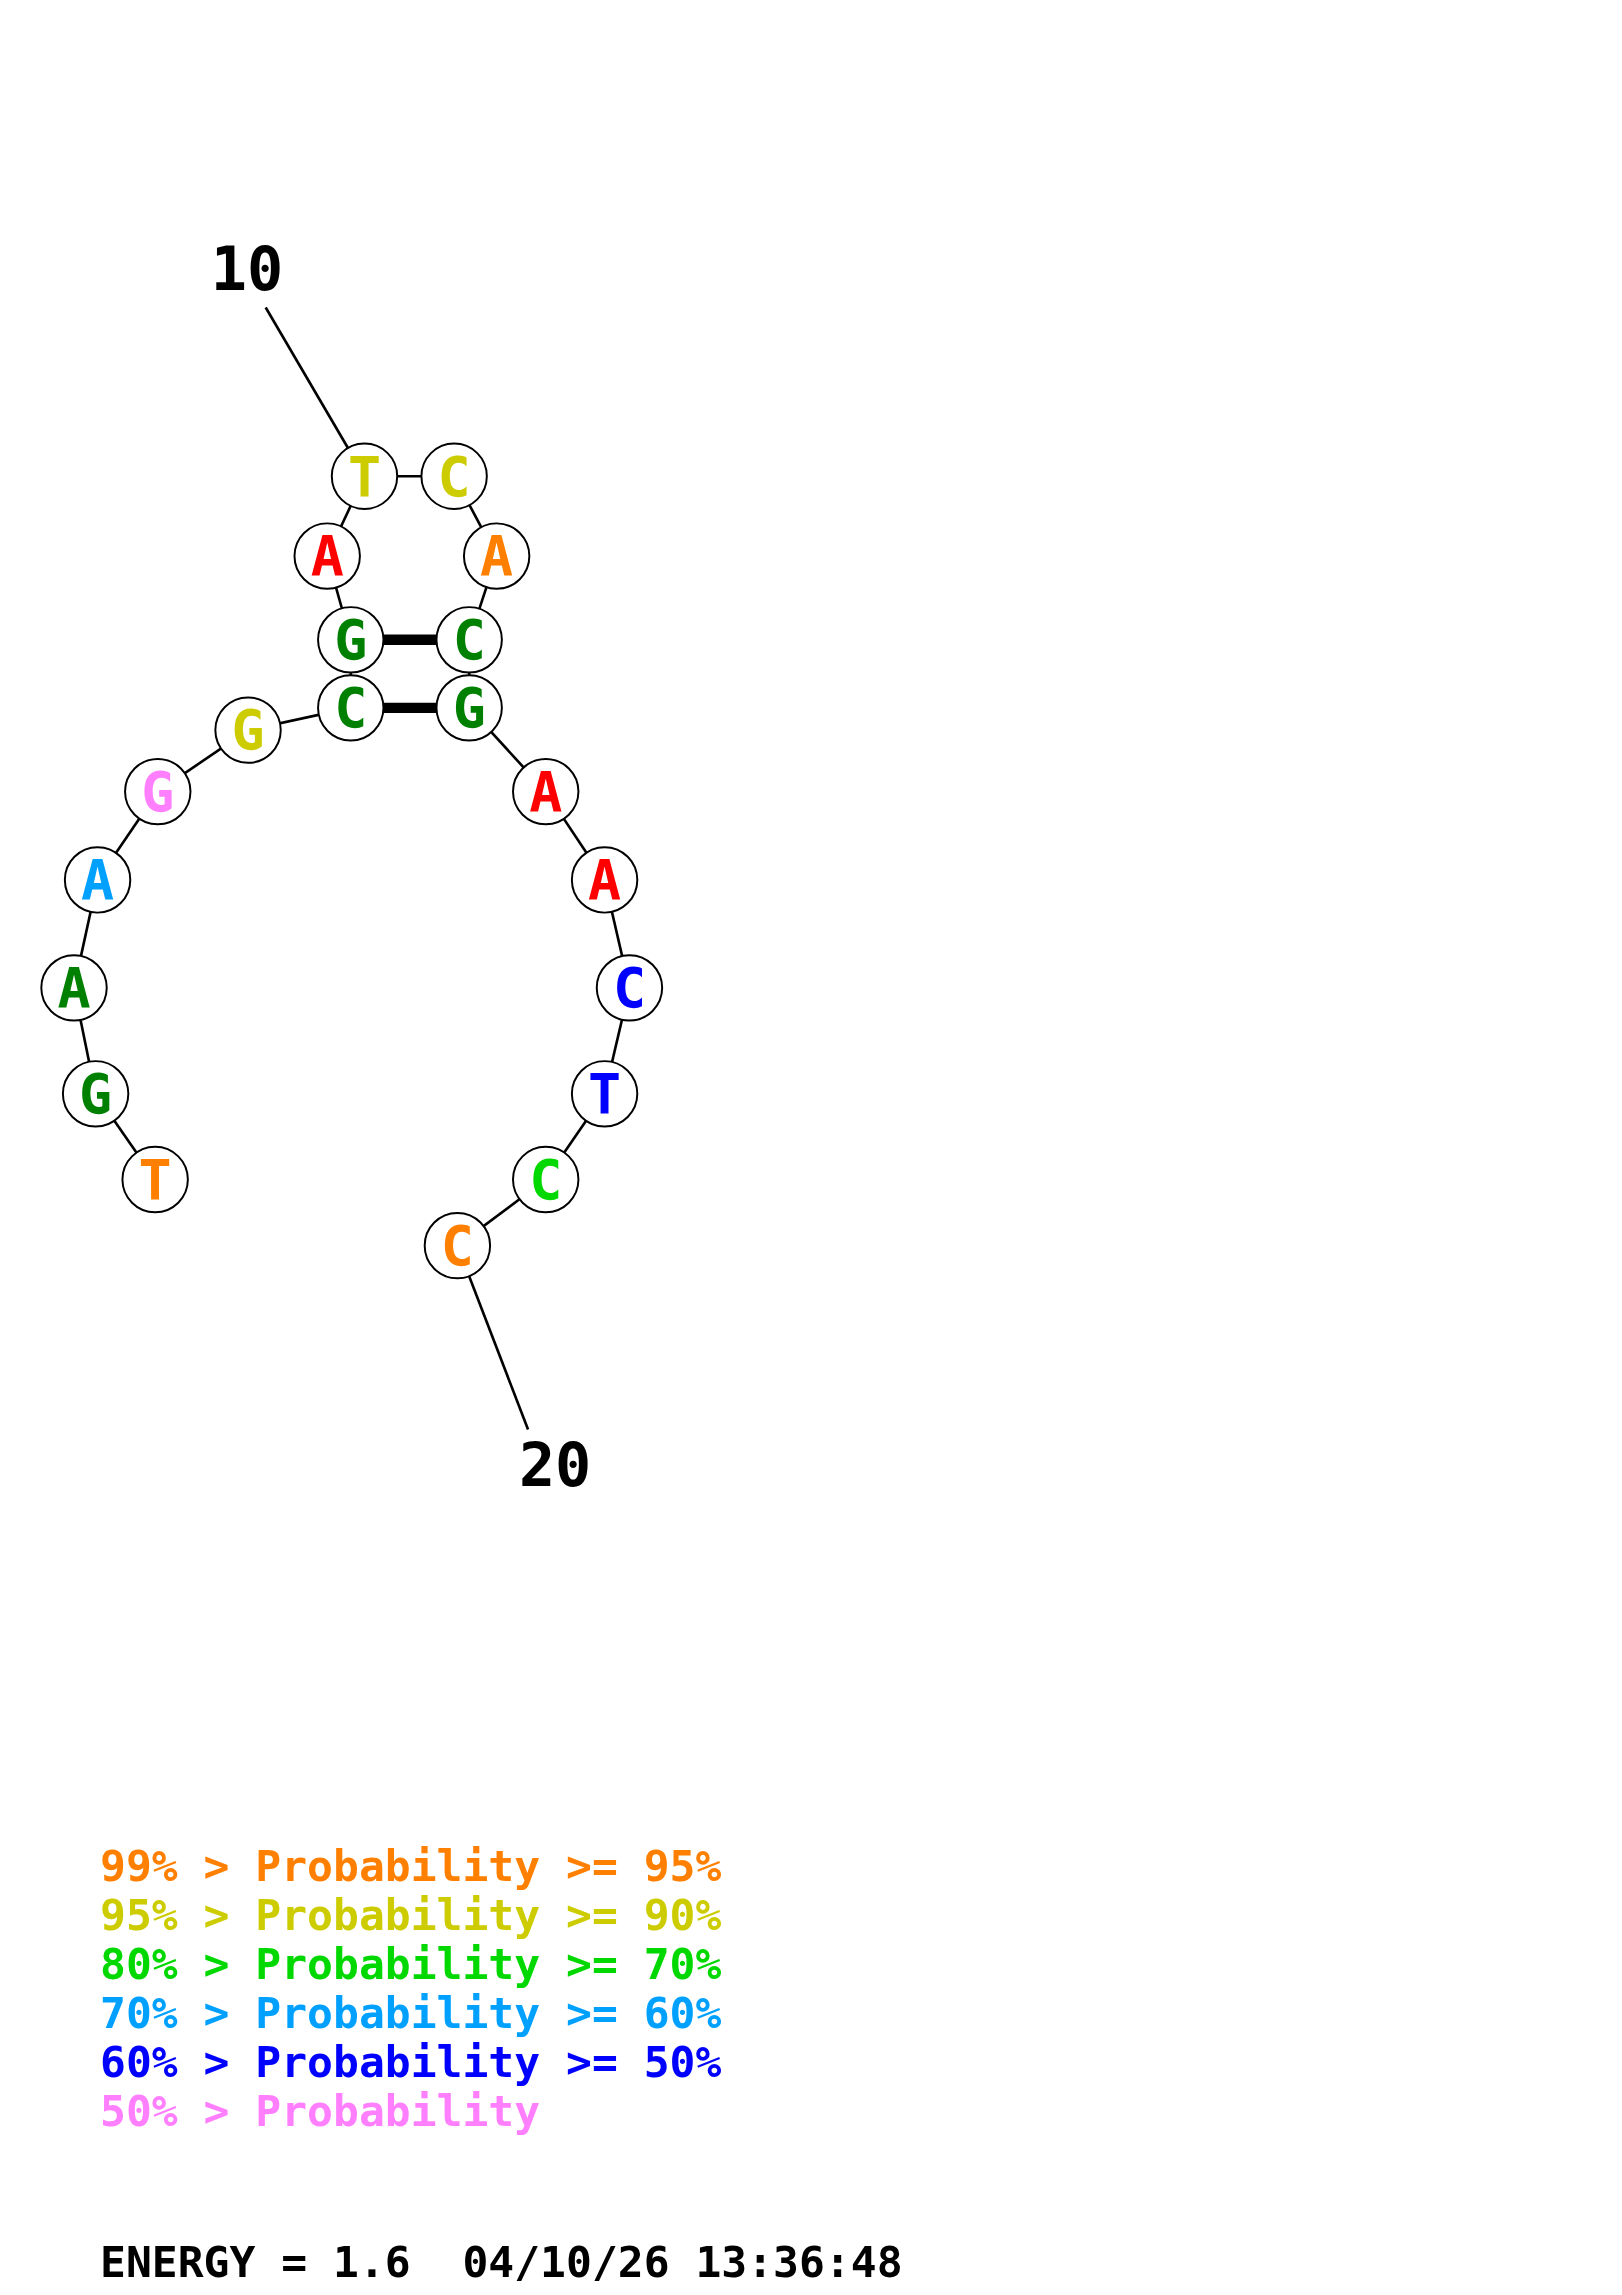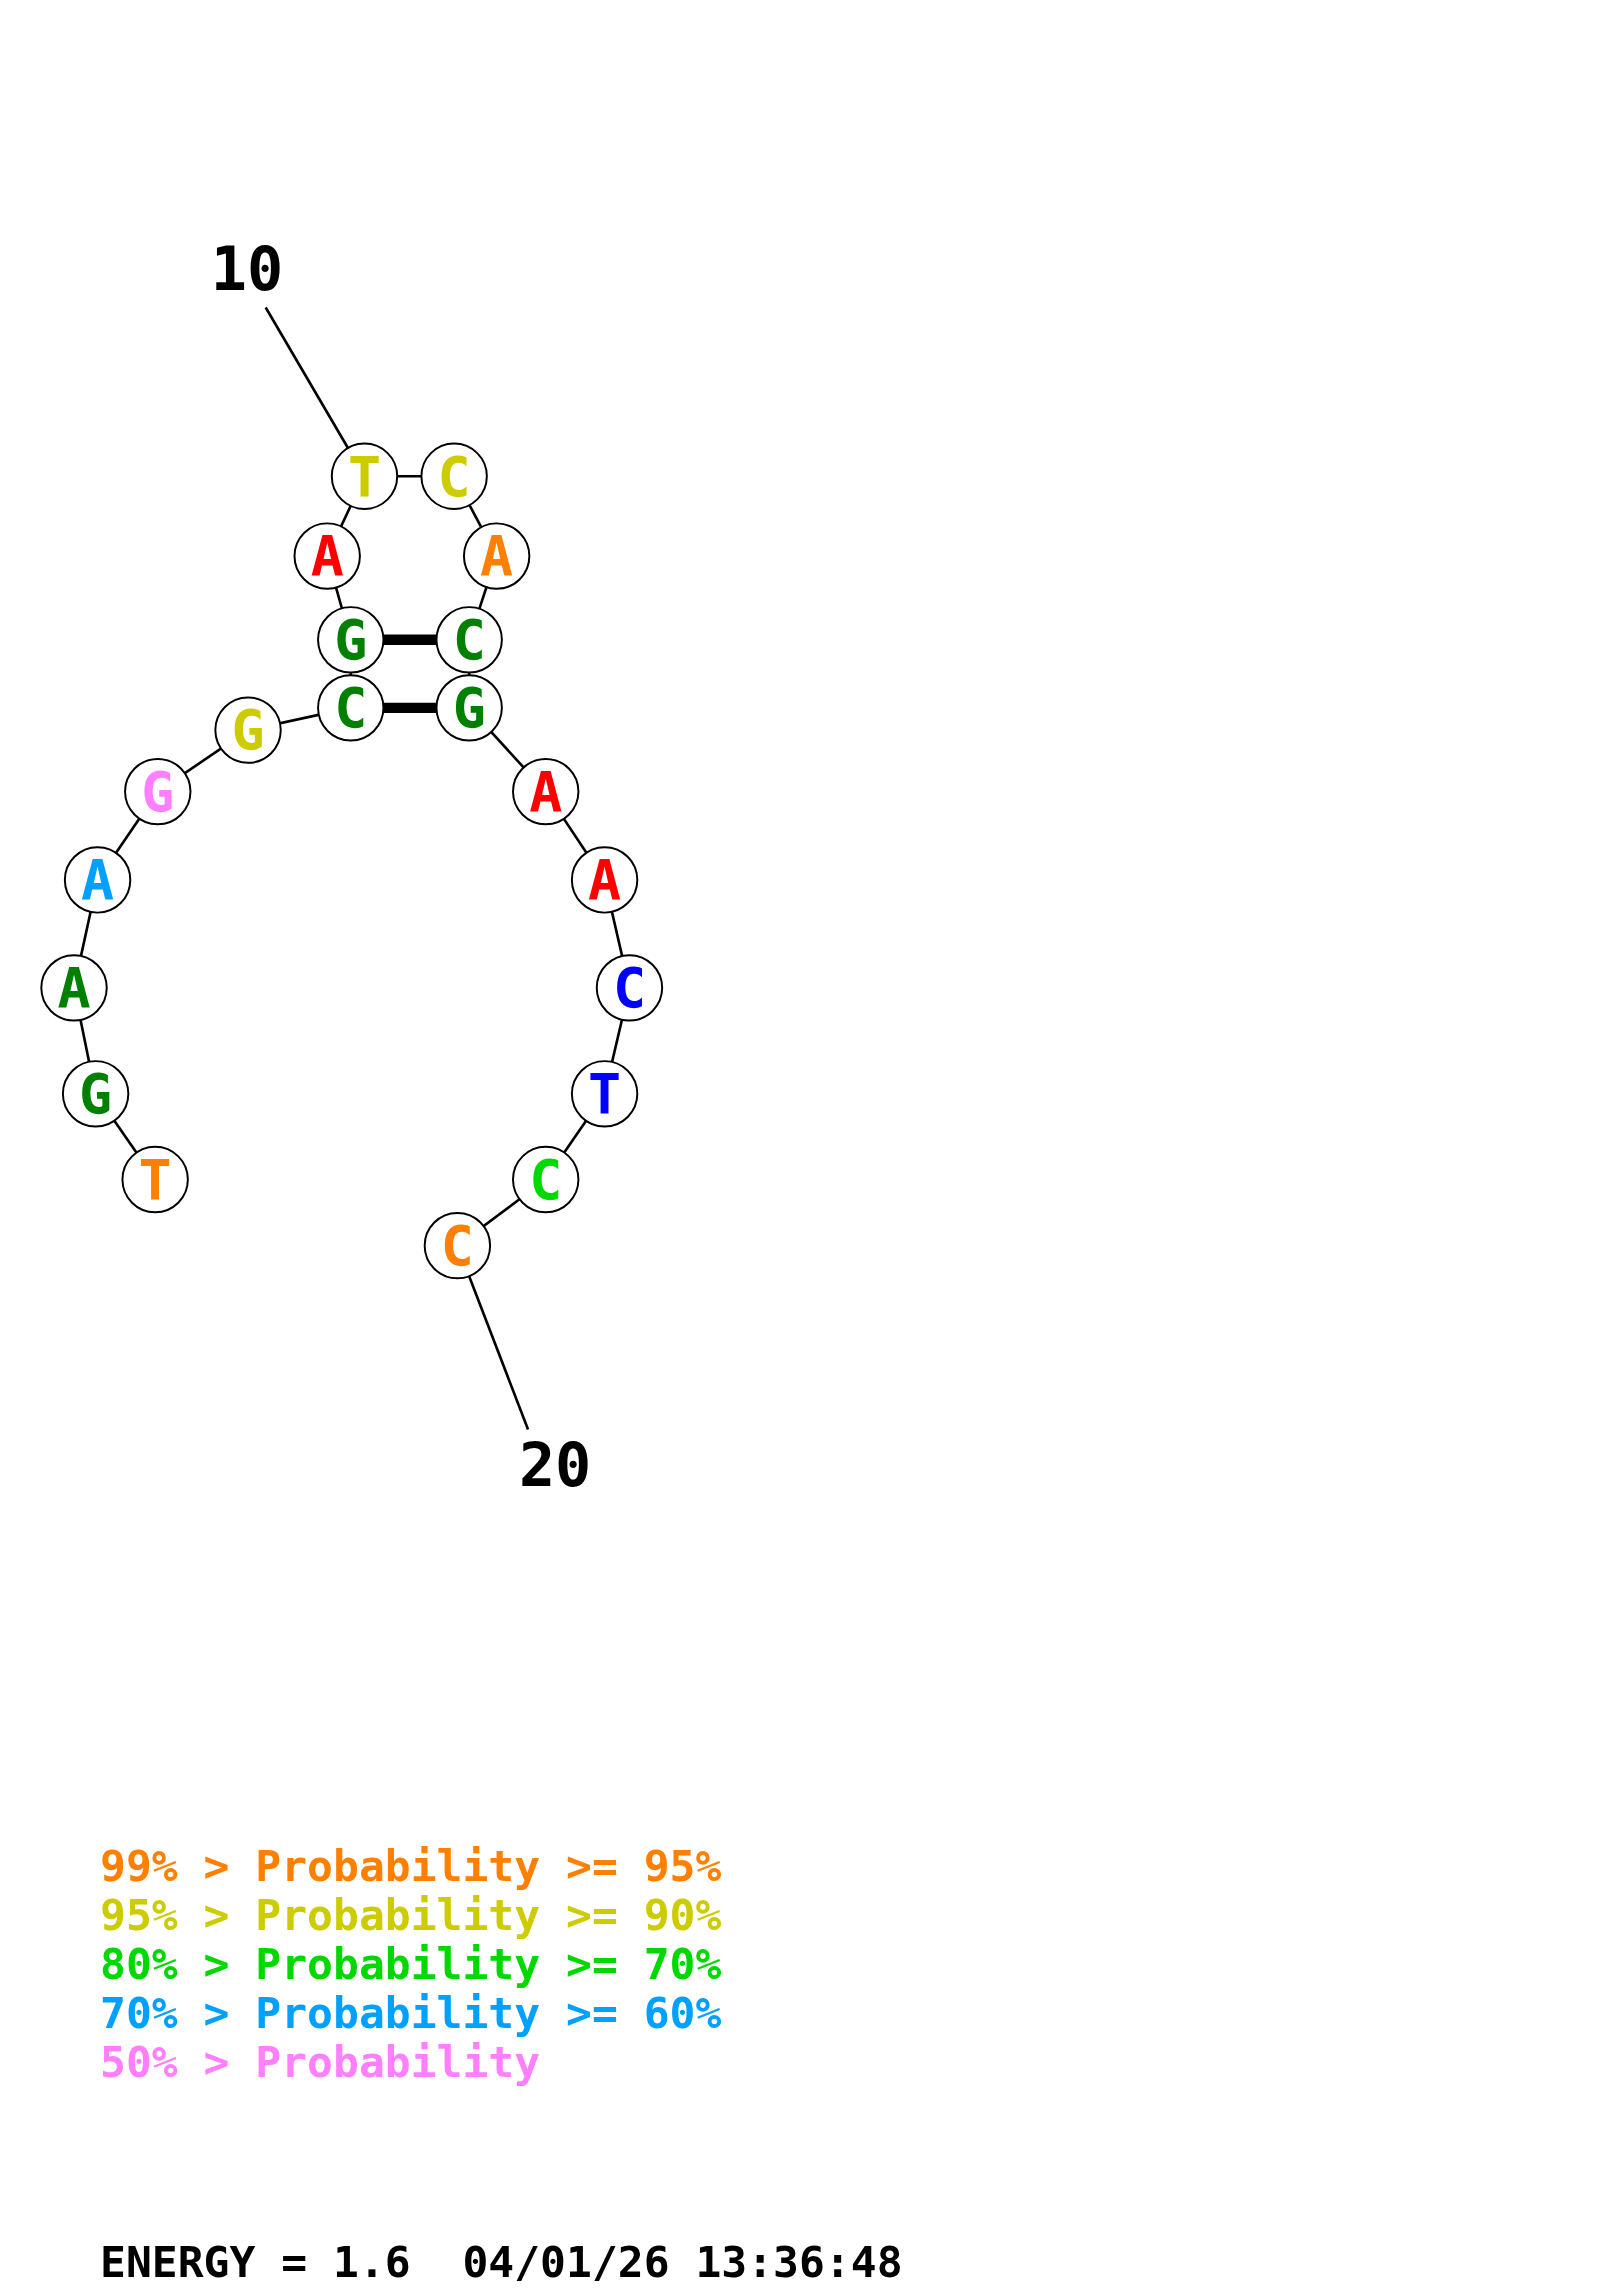--- a/index.html
+++ b/index.html
@@ -110,17 +110,18 @@
     <text x="699" y="1904" dy="0.35em" text-anchor="middle" font-size="84" fill="#ff8000">C</text>
     <text x="322" y="444" font-size="92" fill="#000000">10</text>
     <text x="793" y="2272" font-size="92" fill="#000000">20</text>
   </svg>
 
 <div id="legend">
   <div class="legend-line" style="color: rgb(255, 128, 0); margin-top: 12px;">99% &gt; Probability &gt;= 95%</div>
   <div class="legend-line" style="color: rgb(204, 204, 0);">95% &gt; Probability &gt;= 90%</div>
   <div class="legend-line" style="color: rgb(0, 216, 0);">80% &gt; Probability &gt;= 70%</div>
   <div class="legend-line" style="color: rgb(0, 160, 255);">70% &gt; Probability &gt;= 60%</div>
+  <div class="legend-line" style="color: rgb(0, 0, 255);">60% &gt; Probability &gt;= 50%</div>
   <div class="legend-line" style="color: rgb(255, 127, 255);">50% &gt; Probability</div>
 </div>
 
-<div id="energy">ENERGY = 1.6  04/01/26 13:36:48</div>
+<div id="energy">ENERGY = 1.6  04/10/26 13:36:48</div>
 
 
 </body></html>

